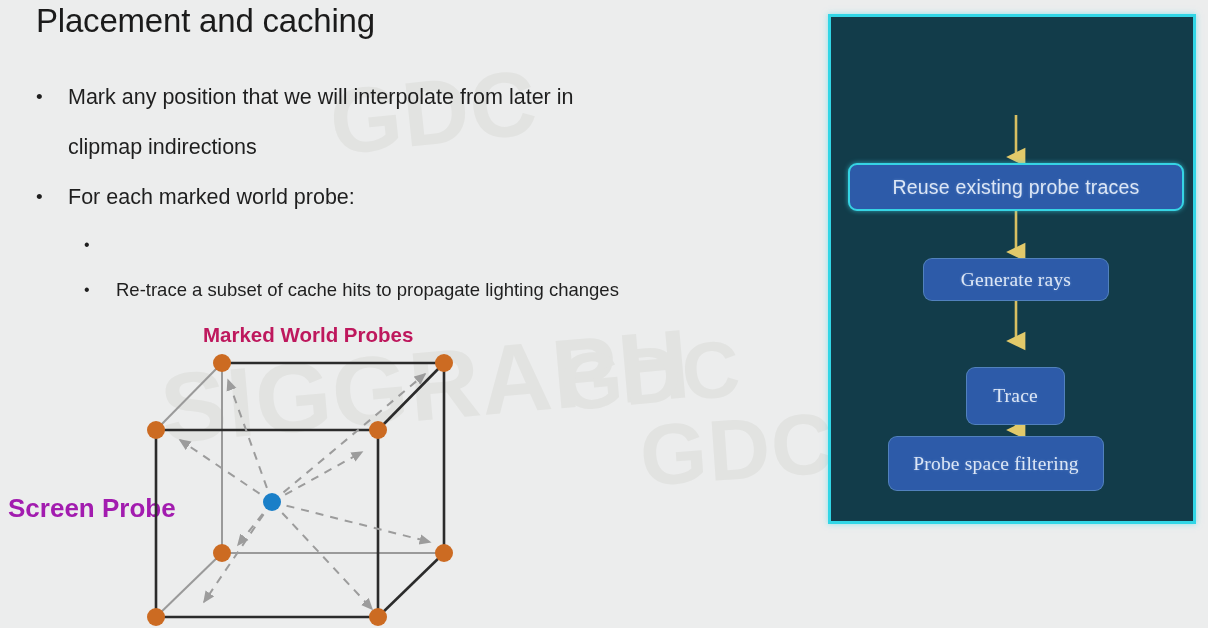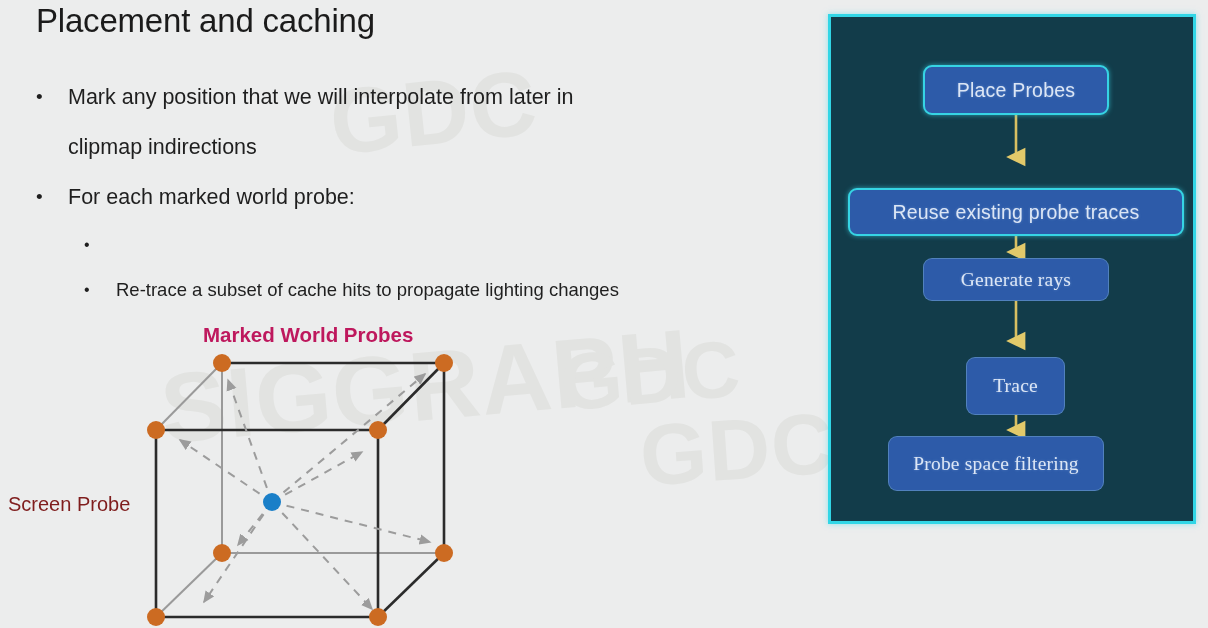--- a/index.html
+++ b/index.html
@@ -92,23 +92,23 @@
     top: 323px;
     font-size: 20.5px;
     font-weight: 600;
     color: #be185d;
     white-space: nowrap;
   }
   #screen-probe-label {
     position: absolute;
     left: 8px;
     top: 493px;
-    font-size: 20px;
-    font-weight: 400;
-    color: #7f1d1d;
+    font-size: 26px;
+    font-weight: 700;
+    color: #a21caf;
     white-space: nowrap;
   }
 
   
   #flowchart-panel {
     position: absolute;
     left: 828px;
     top: 14px;
     width: 368px;
     height: 510px;
@@ -140,23 +140,23 @@
   }
   .flow-node.outlined {
     border: 2px solid #36d4e4;
     box-shadow: 0 0 5px rgba(60, 212, 230, 0.65);
   }
   .flow-node.plain {
     border: 1px solid rgba(150, 200, 225, 0.35);
     font-family: Liberation Serif, serif;
   }
   #n0 { left: 92px;  top: 48px;  width: 186px; height: 50px; }
-  #n1 { left: 17px;  top: 146px; width: 336px; height: 48px; margin-top: 25px; }
+  #n1 { left: 17px;  top: 146px; width: 336px; height: 48px; }
   #n2 { left: 92px;  top: 241px; width: 186px; height: 43px; }
-  #n3 { left: 135px; top: 340px; width: 99px;  height: 58px; text-align: right; }
+  #n3 { left: 135px; top: 350px; width: 99px;  height: 58px; text-align: right; }
   #n4 { left: 57px;  top: 419px; width: 216px; height: 55px; }
 
   .flow-arrow-svg {
     position: absolute;
     left: 0; top: 0;
     width: 100%; height: 100%;
     pointer-events: none;
   }
 </style>
 </head>
@@ -259,23 +259,20 @@
         </marker>
       </defs>
       <g stroke="#d8bf62" stroke-width="2.6" fill="none" marker-end="url(#flow-head)">
         <line x1="185" y1="98" x2="185" y2="140"></line>
         <line x1="185" y1="194" x2="185" y2="235"></line>
         <line x1="185" y1="284" x2="185" y2="324"></line>
         <line x1="185" y1="388" x2="185" y2="413"></line>
       </g>
     </svg>
 
-    <div class="flow-node outlined" id="n0">
-      <span>Place Probes</span>
-    </div>
     <div class="flow-node outlined" id="n1">
       <span>Reuse existing probe traces</span>
     </div>
     <div class="flow-node plain" id="n2">
       <span>Generate rays</span>
     </div>
     <div class="flow-node plain" id="n3">
       <span>Trace</span>
     </div>
     <div class="flow-node plain" id="n4">

